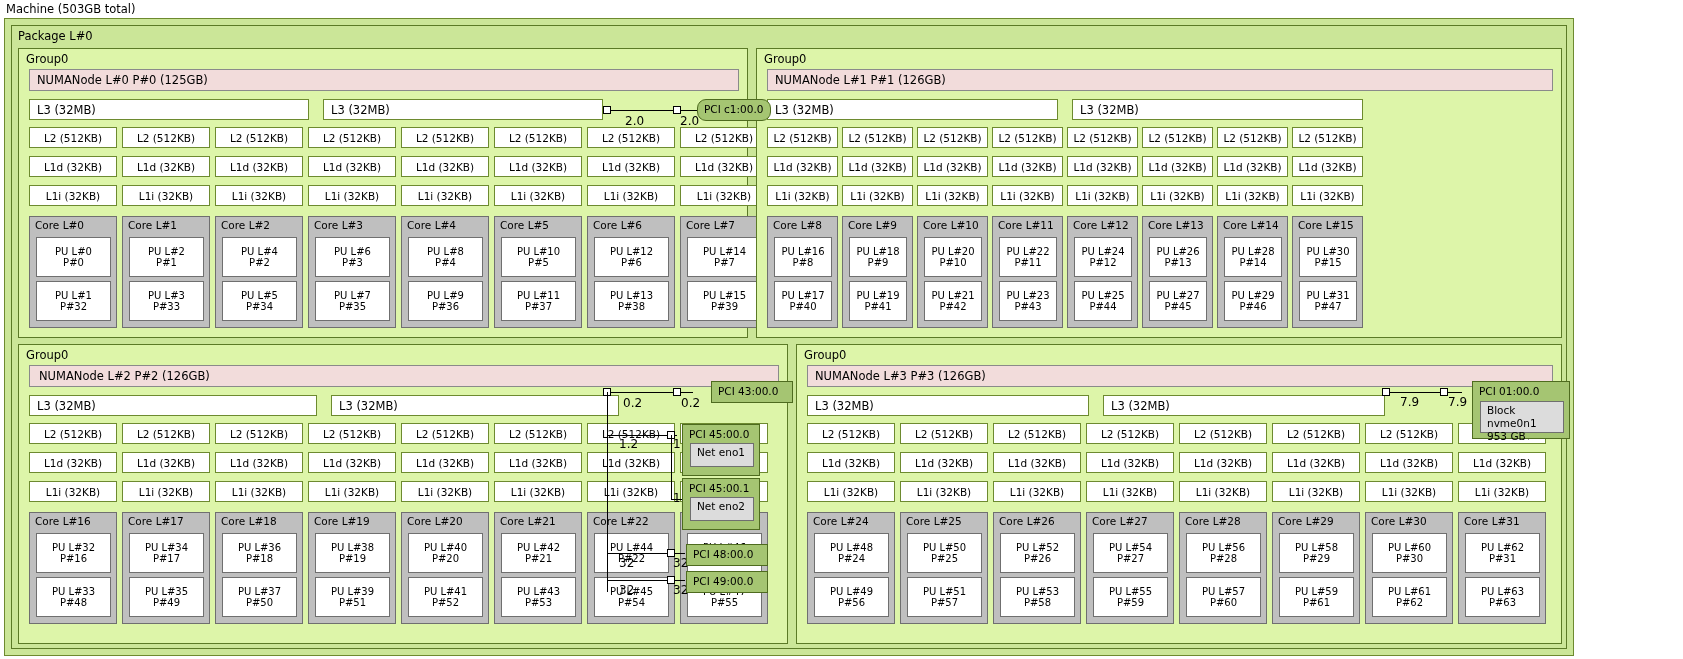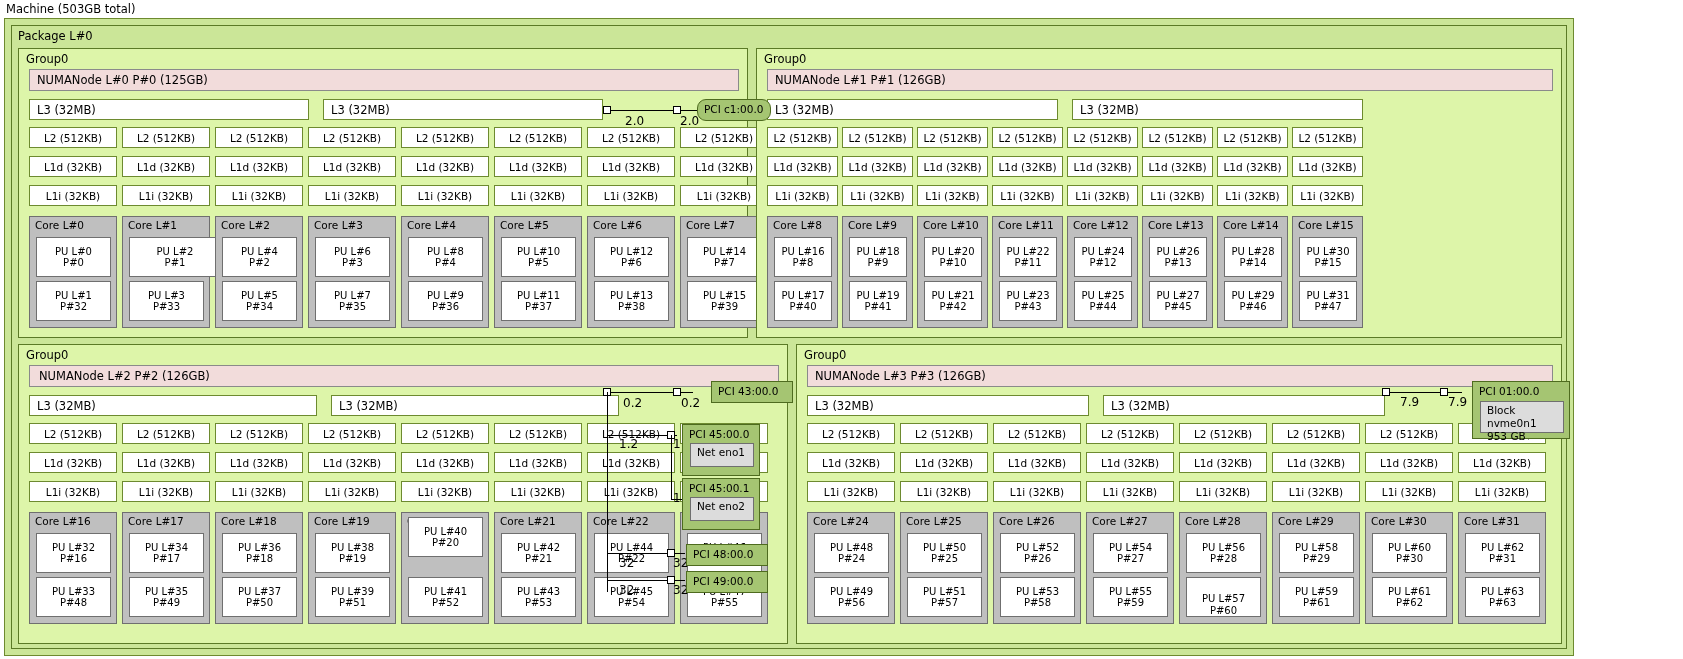--- a/index.html
+++ b/index.html
@@ -72,21 +72,21 @@
               <div class="pu" style="left: 6px; top: 64px; width: 75px; height: 40px;">
                 <div>PU L#1</div>
                 <div>P#32</div>
               </div>
             </div>
             <div class="cache" style="left: 103px; top: 78px; width: 88px; height: 21px;">L2 (512KB)</div>
             <div class="cache" style="left: 103px; top: 107px; width: 88px; height: 21px;">L1d (32KB)</div>
             <div class="cache" style="left: 103px; top: 136px; width: 88px; height: 21px;">L1i (32KB)</div>
             <div class="core" style="left: 103px; top: 167px; width: 88px; height: 112px;">
               <div class="ttl">Core L#1</div>
-              <div class="pu" style="left: 6px; top: 20px; width: 92px; height: 40px;">
+              <div class="pu" style="left: 6px; top: 20px; width: 75px; height: 40px;">
                 <div>PU L#2</div>
                 <div>P#1</div>
               </div>
               <div class="pu" style="left: 6px; top: 64px; width: 75px; height: 40px;">
                 <div>PU L#3</div>
                 <div>P#33</div>
               </div>
             </div>
             <div class="cache" style="left: 196px; top: 78px; width: 88px; height: 21px;">L2 (512KB)</div>
             <div class="cache" style="left: 196px; top: 107px; width: 88px; height: 21px;">L1d (32KB)</div>
@@ -350,21 +350,21 @@
               <div class="pu" style="left: 6px; top: 64px; width: 75px; height: 40px;">
                 <div>PU L#39</div>
                 <div>P#51</div>
               </div>
             </div>
             <div class="cache" style="left: 382px; top: 78px; width: 88px; height: 21px;">L2 (512KB)</div>
             <div class="cache" style="left: 382px; top: 107px; width: 88px; height: 21px;">L1d (32KB)</div>
             <div class="cache" style="left: 382px; top: 136px; width: 88px; height: 21px;">L1i (32KB)</div>
             <div class="core" style="left: 382px; top: 167px; width: 88px; height: 112px;">
               <div class="ttl">Core L#20</div>
-              <div class="pu" style="left: 6px; top: 4px; width: 75px; height: 40px;">
+              <div class="pu" style="left: 6px; top: 20px; width: 75px; height: 40px;">
                 <div>PU L#40</div>
                 <div>P#20</div>
               </div>
               <div class="pu" style="left: 6px; top: 64px; width: 75px; height: 40px;">
                 <div>PU L#41</div>
                 <div>P#52</div>
               </div>
             </div>
             <div class="cache" style="left: 475px; top: 78px; width: 88px; height: 21px;">L2 (512KB)</div>
             <div class="cache" style="left: 475px; top: 107px; width: 88px; height: 21px;">L1d (32KB)</div>
@@ -472,21 +472,21 @@
             </div>
             <div class="cache" style="left: 382px; top: 78px; width: 88px; height: 21px;">L2 (512KB)</div>
             <div class="cache" style="left: 382px; top: 107px; width: 88px; height: 21px;">L1d (32KB)</div>
             <div class="cache" style="left: 382px; top: 136px; width: 88px; height: 21px;">L1i (32KB)</div>
             <div class="core" style="left: 382px; top: 167px; width: 88px; height: 112px;">
               <div class="ttl">Core L#28</div>
               <div class="pu" style="left: 6px; top: 20px; width: 75px; height: 40px;">
                 <div>PU L#56</div>
                 <div>P#28</div>
               </div>
-              <div class="pu" style="left: 6px; top: 64px; width: 75px; height: 40px; justify-content: flex-end;">
+              <div class="pu" style="left: 6px; top: 64px; width: 75px; height: 40px;">
                 <div>PU L#57</div>
                 <div>P#60</div>
               </div>
             </div>
             <div class="cache" style="left: 475px; top: 78px; width: 88px; height: 21px;">L2 (512KB)</div>
             <div class="cache" style="left: 475px; top: 107px; width: 88px; height: 21px;">L1d (32KB)</div>
             <div class="cache" style="left: 475px; top: 136px; width: 88px; height: 21px;">L1i (32KB)</div>
             <div class="core" style="left: 475px; top: 167px; width: 88px; height: 112px;">
               <div class="ttl">Core L#29</div>
               <div class="pu" style="left: 6px; top: 20px; width: 75px; height: 40px;">

